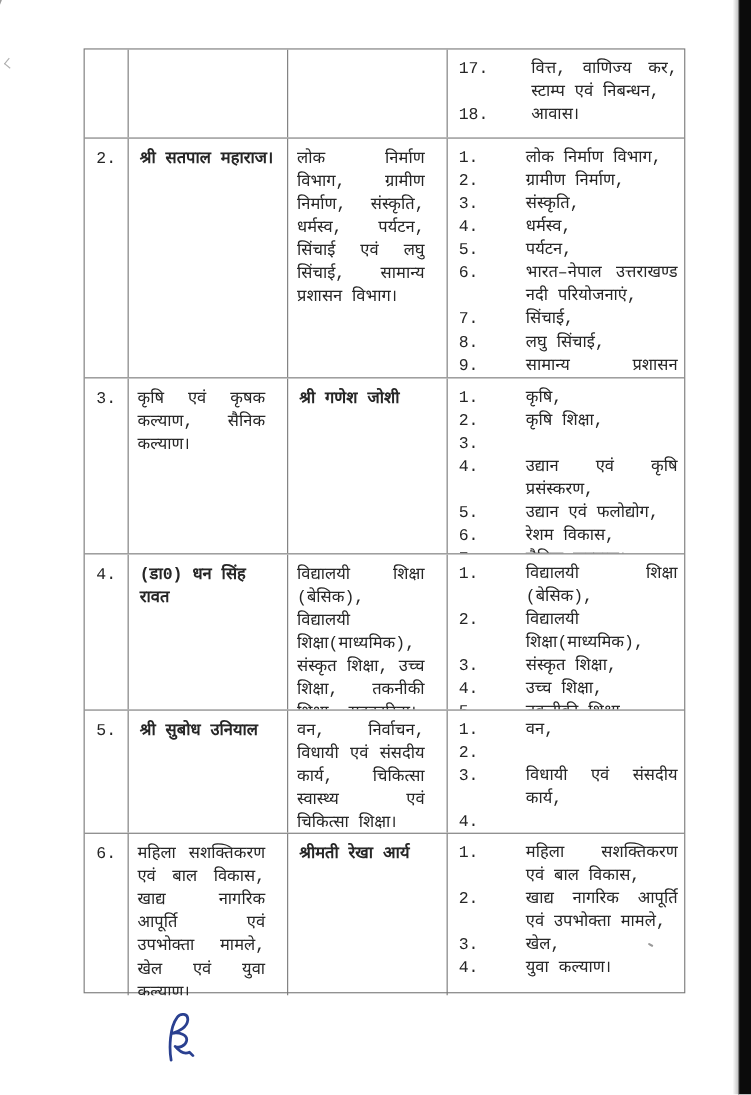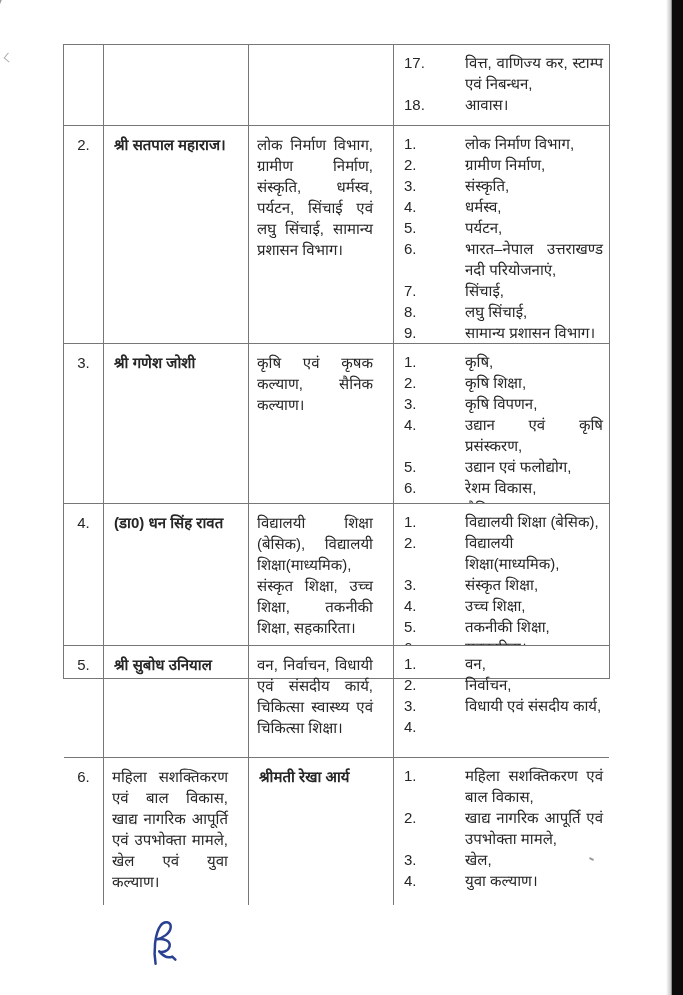--- a/index.html
+++ b/index.html
@@ -27,22 +27,22 @@
 
   
   .artifact-corner{position:absolute;left:2px;top:-6px;width:2px;height:42px;
     background:#9a9a9a;transform:rotate(22deg);transform-origin:top left;}
   .artifact-speck{position:absolute;left:5px;top:54px;width:6px;height:6px;
     border-left:1.5px solid #9a9a9a;border-bottom:1.5px solid #9a9a9a;transform:rotate(40deg);opacity:.8;}
   .artifact-dot{position:absolute;left:589px;top:858px;width:5px;height:2px;
     background:#8f8f8f;transform:rotate(28deg);border-radius:1px;opacity:.9;}
 
   
-  .gov-table{position:absolute;left:63px;top:44px;width:547px;height:635px;
-    border:1px solid var(--line);box-sizing:border-box;font-size:15px;font-weight:500;}
+  .gov-table{position:absolute;left:76px;top:44px;width:547px;height:859px;
+    border:1px solid var(--line);box-sizing:border-box;font-size:15px;font-weight:500;font-family:Liberation Mono, monospace;}
   .row{display:flex;box-sizing:border-box;overflow:hidden;}
   .row + .row{border-top:1px solid var(--line);}
   .row:nth-child(1){height:80px;}
   .row:nth-child(2){height:218px;}
   .row:nth-child(3){height:160px;}
   .row:nth-child(4){height:142px;}
   .row:nth-child(5){height:112px;}
   .row:nth-child(6){height:148px;}
   .cell{box-sizing:border-box;overflow:hidden;line-height:21px;}
   .c-serial{width:40px;flex:none;border-right:1px solid var(--line);
@@ -125,34 +125,33 @@
     <span class="item-text">लघु सिंचाई,</span>
   </div>
             <div class="item">
     <span class="item-num">9.</span>
     <span class="item-text">सामान्य प्रशासन विभाग।</span>
   </div>
           </div>
   </div>
         <div class="row">
     <div class="cell c-serial">3.</div>
+    <div class="cell c-depts">कृषि एवं कृषक कल्याण, सैनिक कल्याण।</div>
     <div class="cell c-name">श्री गणेश जोशी</div>
-    <div class="cell c-depts">कृषि एवं कृषक कल्याण, सैनिक कल्याण।</div>
     <div class="cell c-items">
             <div class="item">
     <span class="item-num">1.</span>
     <span class="item-text">कृषि,</span>
   </div>
             <div class="item">
     <span class="item-num">2.</span>
     <span class="item-text">कृषि शिक्षा,</span>
   </div>
             <div class="item">
     <span class="item-num">3.</span>
-    <span class="item-text">कृषि विपणन,</span>
   </div>
             <div class="item">
     <span class="item-num">4.</span>
     <span class="item-text">उद्यान एवं कृषि प्रसंस्करण,</span>
   </div>
             <div class="item">
     <span class="item-num">5.</span>
     <span class="item-text">उद्यान एवं फलोद्योग,</span>
   </div>
             <div class="item">
@@ -200,21 +199,20 @@
     <div class="cell c-serial">5.</div>
     <div class="cell c-name">श्री सुबोध उनियाल</div>
     <div class="cell c-depts">वन, निर्वाचन, विधायी एवं संसदीय कार्य, चिकित्सा स्वास्थ्य एवं चिकित्सा शिक्षा।</div>
     <div class="cell c-items">
             <div class="item">
     <span class="item-num">1.</span>
     <span class="item-text">वन,</span>
   </div>
             <div class="item">
     <span class="item-num">2.</span>
-    <span class="item-text">निर्वाचन,</span>
   </div>
             <div class="item">
     <span class="item-num">3.</span>
     <span class="item-text">विधायी एवं संसदीय कार्य,</span>
   </div>
             <div class="item">
     <span class="item-num">4.</span>
   </div>
           </div>
   </div>

